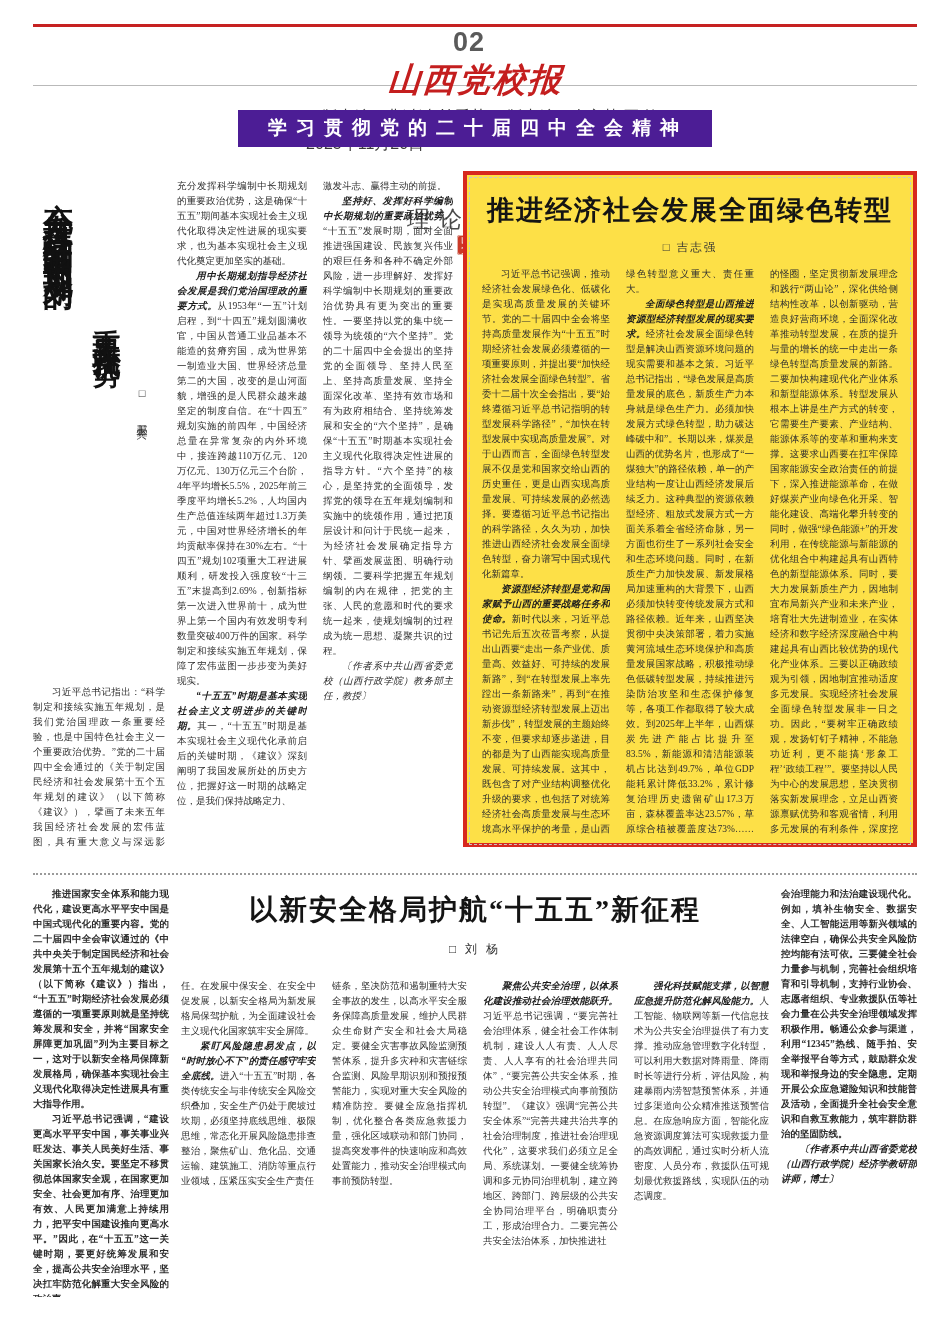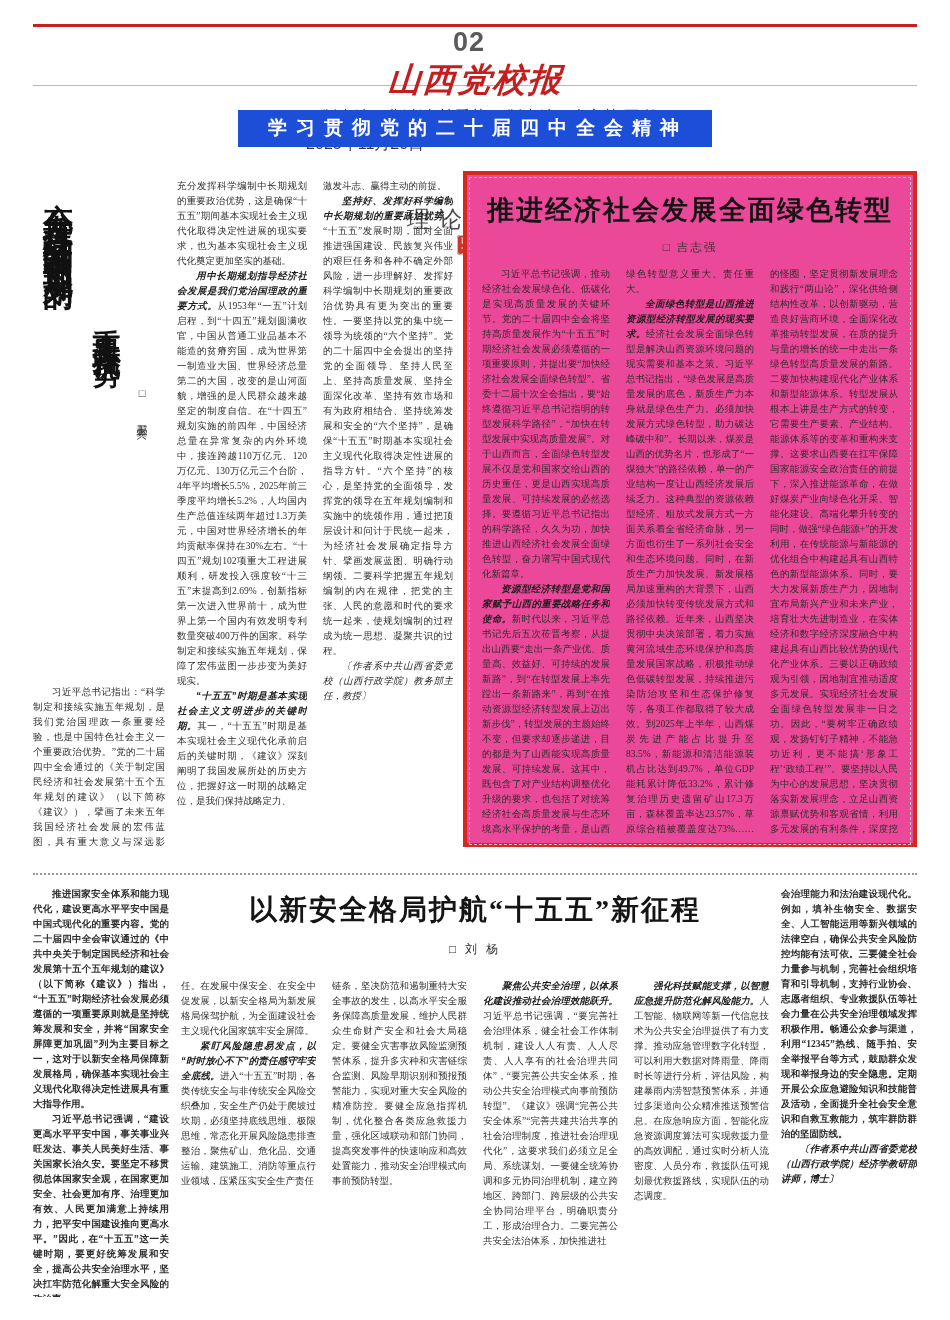--- a/index.html
+++ b/index.html
@@ -17,21 +17,21 @@
   .logo{font-size:33px;font-weight:bold;font-style:italic;color:#c41e1e;
     font-family:"Liberation Serif","DejaVu Serif",serif;transform:skewX(-4deg);letter-spacing:2px;white-space:nowrap;}
   .ed-block{margin-left:16px;font-size:16px;color:#3a3a3a;line-height:1.7;}
   .spacer{flex:1;}
   .section-name{font-size:23px;color:#4a4a4a;letter-spacing:9px;margin-right:8px;margin-top:47px;}
   .seal{width:36px;height:36px;background:#cb3a28;border-radius:3px;color:#fff;
     display:grid;grid-template-columns:1fr 1fr;align-items:center;justify-items:center;
     font-size:10px;line-height:10px;box-shadow:0 0 0 1px #e2b3ab inset;}
   
   .banner-wrap{text-align:center;margin-top:24px;}
-  .banner{display:inline-block;background:#1d4ed8;color:#fff;font-weight:bold;
+  .banner{display:inline-block;background:#4c1d95;color:#fff;font-weight:bold;
     font-size:19px;letter-spacing:9px;padding:5px 24px 6px 30px;
     font-family:Liberation Serif, serif;}
   
   .cols{display:flex;gap:16px;height:100%;}
   .col{flex:1;overflow:hidden;}
   .col p, .ptext p{margin:0;font-size:9.5px;line-height:15px;text-align:justify;
     text-indent:2em;color:#2d2d2d;}
   .col p.cont, .ptext p.cont{text-indent:0;}
   .lead{font-weight:bold;font-style:italic;color:#1d1d1d;}
   p.attrib{font-style:italic;color:#222;}
@@ -42,21 +42,21 @@
   .vtitle{display:flex;height:506px;gap:9px;padding-left:4px;box-sizing:border-box;}
   .vt-main{writing-mode:vertical-lr;text-orientation:upright;font-size:30px;font-weight:bold;
     letter-spacing:6px;color:#111;}
   .vt-sub{writing-mode:vertical-lr;text-orientation:upright;font-size:28px;font-weight:bold;
     letter-spacing:6px;color:#111;margin-top:128px;}
   .vt-author{writing-mode:vertical-lr;text-orientation:upright;font-size:11px;color:#333;
     margin-top:208px;letter-spacing:2px;}
   .la-col1-text{flex:1;overflow:hidden;}
   .la-cols{flex:1;}
   
-  .right-article{flex:1;border:4px solid #d7281f;box-sizing:border-box;background:#ec4899;}
+  .right-article{flex:1;border:4px solid #d7281f;box-sizing:border-box;background:#fde047;}
   .rbox-inner{height:100%;box-sizing:border-box;border:1px dashed #c6c6c6;margin:2px;
     padding:8px 12px 10px 12px;display:flex;flex-direction:column;}
   .r-title{margin:6px 0 0 0;text-align:center;font-size:27px;font-weight:bold;color:#141414;
     letter-spacing:2px;font-family:"Liberation Serif","DejaVu Serif",serif;}
   .byline{text-align:center;font-size:11.5px;color:#333;margin:12px 0 12px 0;letter-spacing:2px;}
   .r-cols{flex:1;overflow:hidden;}
   
   .dotted-sep{border-top:2px dotted #9a9a9a;margin-top:26px;}
   
   .bottom-article{display:flex;gap:12px;height:414px;margin-top:8px;}

